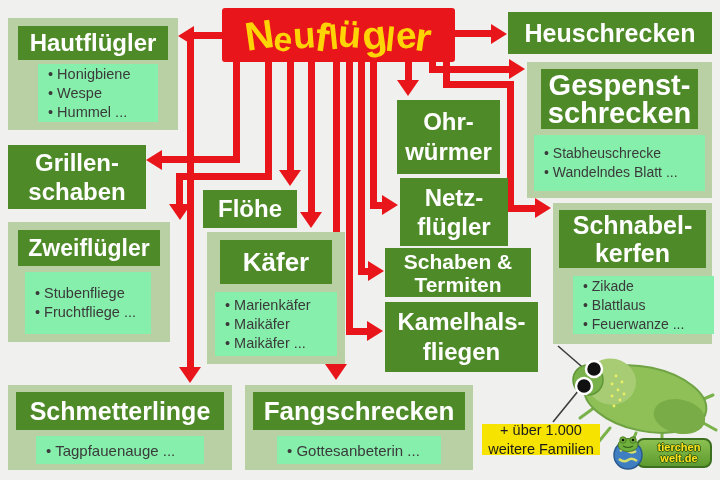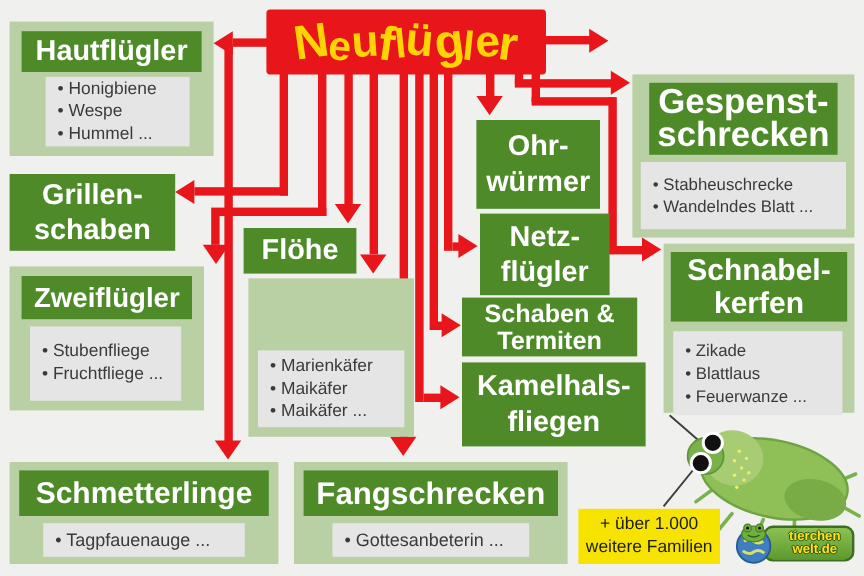--- a/index.html
+++ b/index.html
@@ -11,34 +11,34 @@
          overflow:hidden;font-family:"Liberation Sans",sans-serif;}
   .ln{position:absolute;background:var(--red);z-index:1;}
   .ah{position:absolute;width:0;height:0;z-index:1;}
   .ah-l{border-top:10px solid transparent;border-bottom:10px solid transparent;border-right:16px solid var(--red);}
   .ah-r{border-top:10px solid transparent;border-bottom:10px solid transparent;border-left:16px solid var(--red);}
   .ah-d{border-left:11px solid transparent;border-right:11px solid transparent;border-top:16px solid var(--red);}
   .cont{position:absolute;background:var(--lgreen);z-index:2;}
   .hdr{position:absolute;background:var(--green);color:#fff;font-weight:700;
        display:flex;align-items:center;justify-content:center;text-align:center;
        white-space:pre-line;z-index:2;letter-spacing:0;}
-  .lst{position:absolute;background:#e5e5e5;color:var(--ltext);z-index:2;
+  .lst{position:absolute;background:#86efac;color:var(--ltext);z-index:2;
        display:flex;flex-direction:column;justify-content:center;padding-left:10px;box-sizing:border-box;}
   .li{font-size:14.5px;line-height:19px;white-space:nowrap;}
   .li::before{content:"• ";}
   #title-box{position:absolute;left:222px;top:8px;width:233px;height:54px;background:var(--red);
              border-radius:3px;z-index:4;display:flex;align-items:center;justify-content:center;}
   .tlet{display:inline-block;font-weight:700;color:var(--yellow);font-size:40px;line-height:1;}
   .t0{transform:rotate(-8deg);}
   .t1{transform:rotate(6deg) translateY(2px);font-size:34px;}
   .t2{transform:rotate(-4deg) translateY(-1px);font-size:37px;}
   .t3{transform:rotate(8deg) translateY(2px);}
   .t4{transform:rotate(-6deg);font-size:34px;}
   .t5{transform:rotate(5deg) translateY(-2px);font-size:38px;}
-  #note-box{position:absolute;left:482px;top:424px;width:118px;height:46px;background:var(--note);
+  #note-box{position:absolute;left:482px;top:424px;width:118px;height:31px;background:var(--note);
             color:#1c1c1c;z-index:2;display:flex;flex-direction:column;align-items:center;justify-content:center;
             font-size:14.5px;line-height:19px;}
   #logo{position:absolute;left:610px;top:433px;width:104px;height:38px;z-index:3;}
   #logo-rect{position:absolute;left:26px;top:5px;width:76px;height:30px;border-radius:8px;
              background:linear-gradient(#8cc152,#5d9a2e);border:2px solid #3c7020;box-sizing:border-box;
              display:flex;flex-direction:column;align-items:center;justify-content:center;padding-left:10px;}
   .logo-txt{color:#ffe11c;font-weight:700;font-size:11px;line-height:11px;
             text-shadow:1px 0 #335c12,-1px 0 #335c12,0 1px #335c12,0 -1px #335c12;}
   #insect{position:absolute;left:550px;top:340px;z-index:2;}
   #globe-icon{position:absolute;left:0;top:2px;}
@@ -127,20 +127,21 @@
   <div class="cont" style="left:8px;top:385px;width:224px;height:85px">
     <div class="hdr" style="left:8px;top:7px;width:208px;height:38px;font-size:25px">Schmetterlinge</div>
     <div class="lst" style="left:28px;top:51px;width:168px;height:28px">
       <div class="li" style="font-size:15px">Tagpfauenauge ...</div>
     </div>
   </div>
 
   <div class="hdr" style="left:203px;top:190px;width:94px;height:38px;font-size:24px">Flöhe</div>
 
   <div class="cont" style="left:207px;top:232px;width:138px;height:132px">
+    <div class="hdr" style="left:13px;top:8px;width:112px;height:44px;font-size:26px">Käfer</div>
     <div class="lst" style="left:8px;top:60px;width:122px;height:64px">
       <div class="li">Marienkäfer</div>
       <div class="li">Maikäfer</div>
       <div class="li">Maikäfer ...</div>
     </div>
   </div>
 
   <div class="cont" style="left:245px;top:385px;width:228px;height:85px">
     <div class="hdr" style="left:8px;top:7px;width:212px;height:38px;font-size:26px">Fangschrecken</div>
     <div class="lst" style="left:32px;top:51px;width:164px;height:28px">
@@ -150,34 +151,35 @@
 
   <div class="hdr" style="left:397px;top:100px;width:103px;height:74px;font-size:24px;line-height:30px">Ohr-
 würmer</div>
   <div class="hdr" style="left:400px;top:178px;width:108px;height:68px;font-size:24px;line-height:29px">Netz-
 flügler</div>
   <div class="hdr" style="left:385px;top:248px;width:146px;height:49px;font-size:21px;line-height:23px">Schaben &amp;
 Termiten</div>
   <div class="hdr" style="left:385px;top:302px;width:153px;height:70px;font-size:24px;line-height:30px">Kamelhals-
 fliegen</div>
 
+  <div class="hdr" style="left:508px;top:12px;width:204px;height:42px;font-size:25px">Heuschrecken</div>
 
   <div class="cont" style="left:527px;top:62px;width:185px;height:136px">
     <div class="hdr" style="left:14px;top:7px;width:157px;height:60px;font-size:29px;line-height:28px">Gespenst-
 schrecken</div>
     <div class="lst" style="left:7px;top:73px;width:171px;height:56px">
       <div class="li" style="font-size:14px">Stabheuschrecke</div>
       <div class="li" style="font-size:14px">Wandelndes Blatt ...</div>
     </div>
   </div>
 
   <div class="cont" style="left:553px;top:203px;width:159px;height:141px">
     <div class="hdr" style="left:6px;top:7px;width:147px;height:58px;font-size:25px;line-height:28px">Schnabel-
 kerfen</div>
-    <div class="lst" style="left:8px;top:73px;width:141px;height:70px">
+    <div class="lst" style="left:20px;top:73px;width:141px;height:58px">
       <div class="li" style="font-size:14px">Zikade</div>
       <div class="li" style="font-size:14px">Blattlaus</div>
       <div class="li" style="font-size:14px">Feuerwanze ...</div>
     </div>
   </div>
 
   <svg id="insect" width="168" height="112" viewBox="0 0 168 112">
     <path d="M38,32 L8,6" stroke="#3d3d3d" stroke-width="1.6" fill="none"></path>
     <path d="M33,45 L3,82" stroke="#3d3d3d" stroke-width="1.6" fill="none"></path>
     <g stroke="#79b14a" stroke-width="3" stroke-linecap="round">

